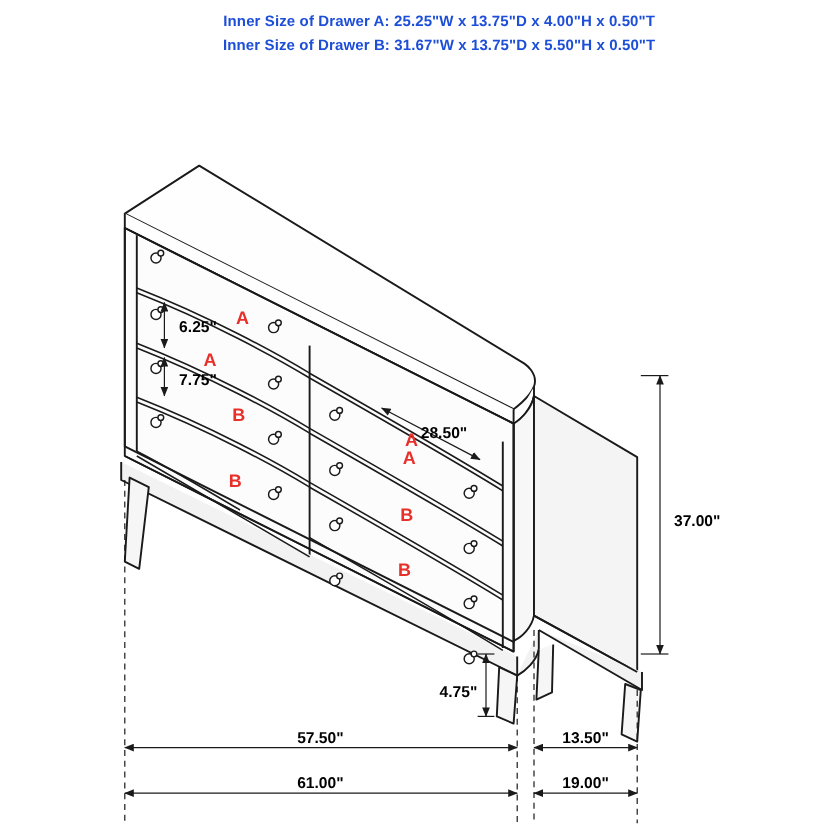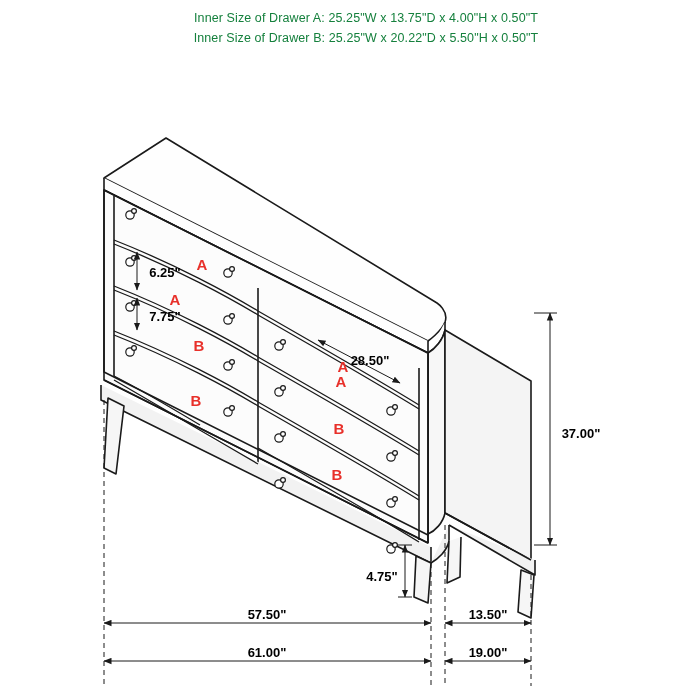--- a/index.html
+++ b/index.html
@@ -21,22 +21,22 @@
   }
   .header {
     position: absolute;
     top: 8px;
     left: 0;
     width: 700px;
     text-align: center;
   }
   .header div {
     font-size: 12.5px;
-    font-weight: normal;
-    color: #15803d;
+    font-weight: bold;
+    color: #1d4ed8;
     line-height: 20px;
     letter-spacing: 0.1px;
     margin-left: 32px;
   }
   svg.diagram {
     position: absolute;
     top: 0;
     left: 0;
   }
   .lbl {
@@ -52,21 +52,21 @@
     fill: #e8302a;
   }
 </style>
 </head>
 <body>
 
 <div id="stage">
 
   <div class="header">
     <div>Inner Size of Drawer A: 25.25"W x 13.75"D x 4.00"H x 0.50"T</div>
-    <div>Inner Size of Drawer B: 25.25"W x 20.22"D x 5.50"H x 0.50"T</div>
+    <div>Inner Size of Drawer B: 31.67"W x 13.75"D x 5.50"H x 0.50"T</div>
   </div>
 
   <svg class="diagram" width="700" height="700" viewBox="0 0 700 700">
     <defs>
       <marker id="arrA" markerWidth="9" markerHeight="9" refX="7.5" refY="3.2" orient="auto" markerUnits="strokeWidth">
         <path d="M0,0 L8,3.2 L0,6.4 z" fill="#1a1a1a"></path>
       </marker>
       <marker id="arrB" markerWidth="9" markerHeight="9" refX="0.5" refY="3.2" orient="auto" markerUnits="strokeWidth">
         <path d="M8,0 L0,3.2 L8,6.4 z" fill="#1a1a1a"></path>
       </marker>

